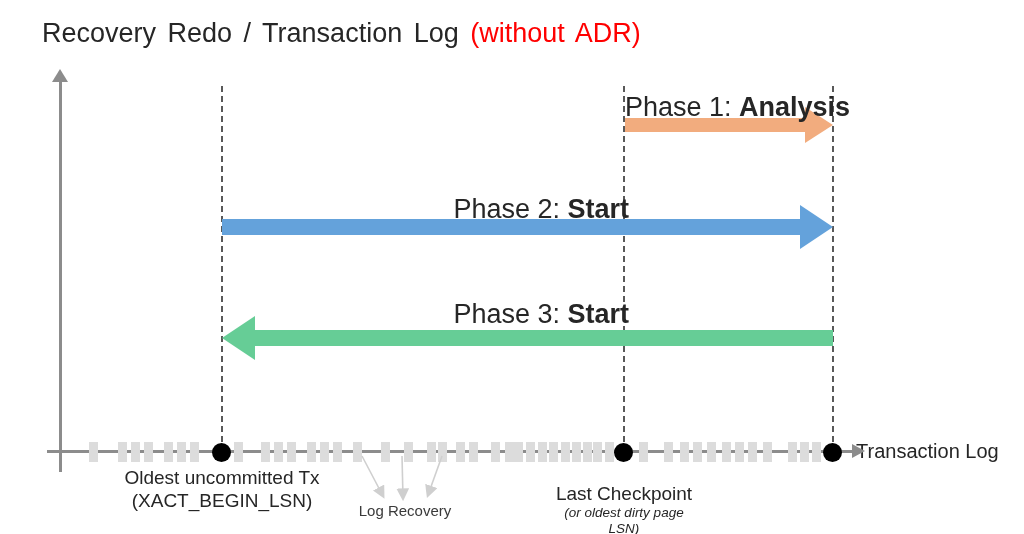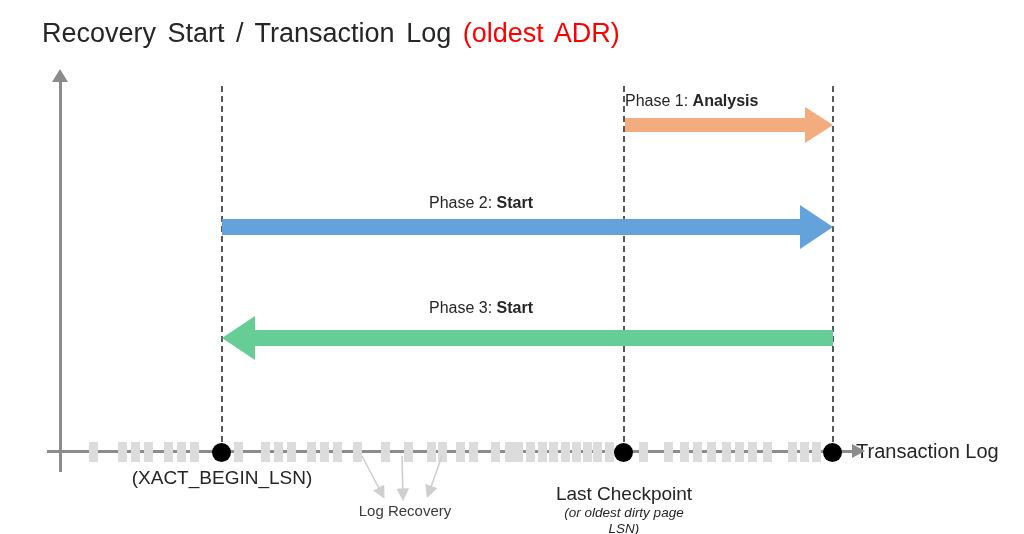--- a/index.html
+++ b/index.html
@@ -35,39 +35,39 @@
   .abody { position:absolute; z-index:3; }
   .ahead { position:absolute; width:0; height:0; border-style:solid; z-index:3; }
   .orange-body { background:var(--orange,#F2AC7E); }
   .blue-body   { background:var(--blue,#64A2DB); }
   .green-body  { background:var(--green,#66CD96); }
   .head-right-orange { border-width:18px 0 18px 28px; border-color:transparent transparent transparent var(--orange,#F2AC7E); }
   .head-right-blue   { border-width:22px 0 22px 33px; border-color:transparent transparent transparent var(--blue,#64A2DB); }
   .head-left-green   { border-width:22px 33px 22px 0; border-color:transparent var(--green,#66CD96) transparent transparent; }
 
   
-  .phase-label { position:absolute; font-size:16px; text-align:left; z-index:4; white-space:nowrap; }
+  .phase-label { position:absolute; font-size:27px; text-align:right; z-index:4; white-space:nowrap; }
   .phase-label b { font-weight:700; }
 
   
   .axis-label { position:absolute; font-size:19px; text-align:center; line-height:23px; z-index:6; }
   .axis-label .sub { font-style:italic; font-size:13.5px; line-height:16px; width:148px; margin:0 auto; }
   .start-label { position:absolute; left:5px; top:469px; width:116px; font-size:19px; text-align:center; }
   .xaxis-label { position:absolute; left:856px; top:440px; font-size:20px; white-space:nowrap; }
   .log-records-label { position:absolute; left:345px; top:502px; width:120px; font-size:15px; color:#3a3a3a; text-align:center; }
 
   .callout { position:absolute; left:340px; top:452px; z-index:2; }
   .callout line { stroke:var(--callout,#CFCFCF); stroke-width:1.6; }
 </style>
 </head>
 <body>
 
 <div class="canvas">
 
-  <div class="title"><span>Recovery Start / Transaction Log</span><span class="hl"> (oldest ADR)</span></div>
+  <div class="title"><span>Recovery Redo / Transaction Log</span><span class="hl"> (without ADR)</span></div>
 
   <div class="vaxis-line"></div>
   <div class="vaxis-head"></div>
   <div class="haxis-line"></div>
   <div class="haxis-head"></div>
 
   <div class="dashv" style="left:221px"></div>
   <div class="dashv" style="left:623px"></div>
   <div class="dashv" style="left:832px"></div>
 
@@ -129,20 +129,21 @@
   <div class="ahead head-left-green" style="left:222px;top:316px"></div>
   <div class="abody green-body" style="left:255px;top:330px;width:578px;height:16px"></div>
   <div class="phase-label" style="left:429px;top:299px;width:200px"><span>Phase 3: </span><b>Start</b></div>
 
   <div class="dot" style="left:212px"></div>
   <div class="dot" style="left:614px"></div>
   <div class="dot" style="left:823px"></div>
 
 
   <div class="axis-label" style="left:102px;top:466px;width:240px">
+    <div>Oldest uncommitted Tx</div>
     <div>(XACT_BEGIN_LSN)</div>
   </div>
 
   <div class="axis-label" style="left:534px;top:482px;width:180px">
     <div>Last Checkpoint</div>
     <div class="sub">(or oldest dirty page LSN)</div>
   </div>
 
 
   <div class="xaxis-label">Transaction Log</div>

